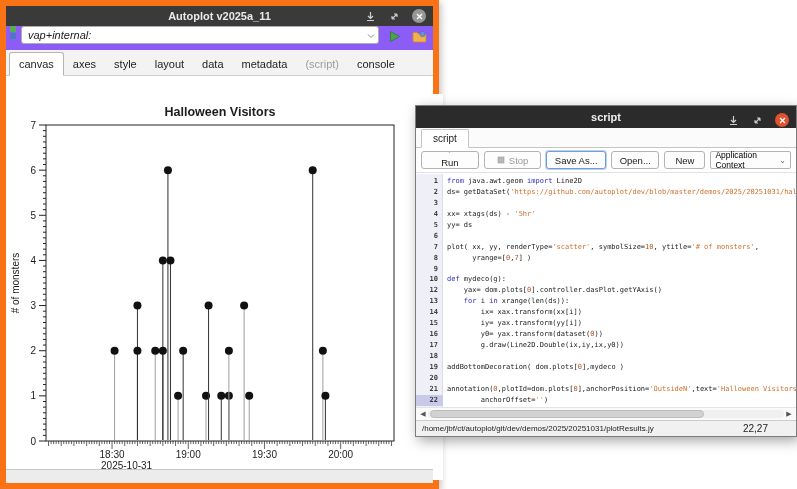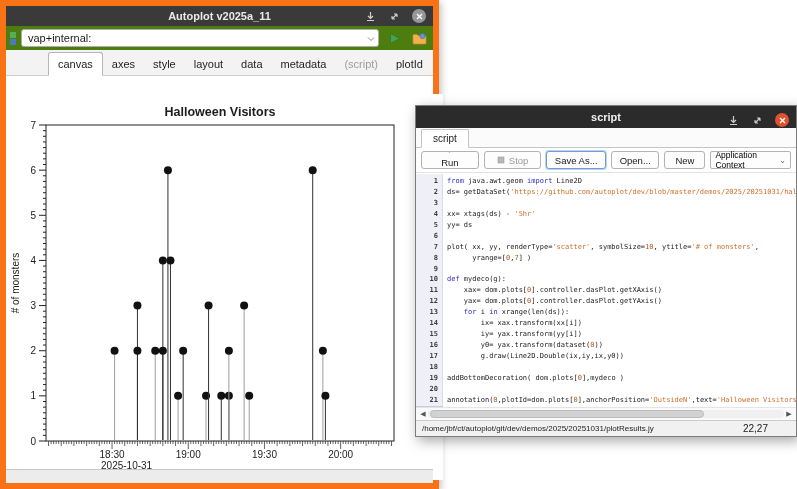--- a/index.html
+++ b/index.html
@@ -13,33 +13,33 @@
   .titlebar .title { position:absolute; left:0; right:0; top:0; text-align:center;
                      color:#e9e9e9; font-size:11px; font-weight:bold; line-height:20px; }
   .tb-btns { position:absolute; right:7px; top:0; height:20px; display:flex; gap:11px; align-items:center; z-index:2; }
   .tb-btn { width:13px; height:13px; display:flex; align-items:center; justify-content:center; cursor:default; }
 
   .menubar { position:relative; height:18px; display:flex; align-items:center; padding:0 7px;
              font-size:11px; color:#161616; background:#fff; }
   .menu-item { margin-right:11px; }
   .expert { position:absolute; right:7px; }
 
-  .uribar { height:24px; display:flex; align-items:center; gap:5px; padding:0 4px; background:#4d7c0f; }
+  .uribar { height:24px; display:flex; align-items:flex-start; gap:5px; padding:0 4px; background:#8b5cf6;font-style:italic; }
   .uri-mini { display:flex; flex-direction:column; gap:1px; }
   .uri-mini i { display:block; width:6px; height:6px; }
   .uri-field { flex:1; height:18px; border:1px solid #adadad; border-radius:3px; background:#fff;
                font-size:11px; color:#1c1c1c; display:flex; align-items:center; padding-left:6px; position:relative; }
   .uri-chevron { position:absolute; right:3px; top:3px; color:#777; }
   .flat-btn { border:none; background:none; width:20px; height:20px; display:flex; align-items:center; justify-content:center; }
 
   .tabbar { height:26px; background:#f3f3f3; border-bottom:1px solid #cfcfcf; display:flex;
             align-items:flex-end; padding-left:3px; }
   .tab { font-size:11px; color:#1e1e1e; padding:5px 9px 5px 9px; }
   .tab.selected { background:#fff; border:1px solid #b5b5b5; border-bottom:1px solid #fff;
-                  border-radius:3px 3px 0 0; position:relative; top:1px;margin-left:39px; }
+                  border-radius:3px 3px 0 0; position:relative; top:1px; }
   .tab.disabled { color:#9d9d9d; }
 
   #plot-svg { position:absolute; left:0; top:88px; width:437px; height:386px; background:#fff; }
 
   .main-status { position:absolute; left:0; right:0; bottom:0; height:14px; background:#ececec;
                  border-top:1px solid #c6c6c6; font-size:9px; color:#555; }
 
   
   .win-script { position:absolute; left:415px; top:105px; width:382px; height:332px; background:#fff;
                 border:1px solid #7d7d7d; box-shadow:3px 4px 12px rgba(0,0,0,.35); }
@@ -141,21 +141,21 @@
     </div>
 
     <div class="tabbar" id="main-tabs">
         <span class="tab selected">canvas</span>
         <span class="tab">axes</span>
         <span class="tab">style</span>
         <span class="tab">layout</span>
         <span class="tab">data</span>
         <span class="tab">metadata</span>
         <span class="tab disabled">(script)</span>
-        <span class="tab">plotId</span>
+        <span class="tab">console</span>
       </div>
 
     <svg id="plot-svg" viewBox="0 0 437 386">
         <text x="214" y="22" font-size="12.5" fill="#1c1c1c" font-family="&quot;Liberation Sans&quot;, sans-serif" text-anchor="middle" font-weight="bold">Halloween Visitors</text>
         <rect x="40" y="31" width="348" height="316" fill="none" stroke="#222" stroke-width="1"></rect>
         <line x1="40" y1="347" x2="33" y2="347" stroke="#222" stroke-width="1"></line>
         <text x="30" y="350.5" font-size="10" fill="#1c1c1c" font-family="&quot;Liberation Sans&quot;, sans-serif" text-anchor="end">0</text>
         <line x1="40" y1="341.35714285714283" x2="37" y2="341.35714285714283" stroke="#222" stroke-width="1"></line>
         <line x1="40" y1="335.7142857142857" x2="37" y2="335.7142857142857" stroke="#222" stroke-width="1"></line>
         <line x1="40" y1="330.07142857142856" x2="37" y2="330.07142857142856" stroke="#222" stroke-width="1"></line>
@@ -460,21 +460,20 @@
           <div class="code-row"><span class="ln">1</span><span class="ct"><span class="tok-k">from</span><span class="tok-p"> java.awt.geom </span><span class="tok-k">import</span><span class="tok-p"> Line2D</span></span></div>
           <div class="code-row"><span class="ln">2</span><span class="ct"><span class="tok-p">ds= getDataSet(</span><span class="tok-s">'https://github.com/autoplot/dev/blob/master/demos/2025/20251031/hallowee</span></span></div>
           <div class="code-row"><span class="ln">3</span><span class="ct"></span></div>
           <div class="code-row"><span class="ln">4</span><span class="ct"><span class="tok-p">xx= xtags(ds) - </span><span class="tok-s">'5hr'</span></span></div>
           <div class="code-row"><span class="ln">5</span><span class="ct"><span class="tok-p">yy= ds</span></span></div>
           <div class="code-row"><span class="ln">6</span><span class="ct"></span></div>
           <div class="code-row"><span class="ln">7</span><span class="ct"><span class="tok-p">plot( xx, yy, renderType=</span><span class="tok-s">'scatter'</span><span class="tok-p">, symbolSize=</span><span class="tok-n">10</span><span class="tok-p">, ytitle=</span><span class="tok-s">'# of monsters'</span><span class="tok-p">,</span></span></div>
           <div class="code-row"><span class="ln">8</span><span class="ct"><span class="tok-p">      yrange=[</span><span class="tok-n">0</span><span class="tok-p">,</span><span class="tok-n">7</span><span class="tok-p">] )</span></span></div>
           <div class="code-row"><span class="ln">9</span><span class="ct"></span></div>
           <div class="code-row"><span class="ln">10</span><span class="ct"><span class="tok-k">def</span><span class="tok-p"> mydeco(g):</span></span></div>
-          <div class="code-row"><span class="ln">11</span><span class="ct"><span class="tok-p">    xax= dom.plots[</span><span class="tok-n">0</span><span class="tok-p">].controller.dasPlot.getXAxis()</span></span></div>
           <div class="code-row"><span class="ln">12</span><span class="ct"><span class="tok-p">    yax= dom.plots[</span><span class="tok-n">0</span><span class="tok-p">].controller.dasPlot.getYAxis()</span></span></div>
           <div class="code-row"><span class="ln">13</span><span class="ct"><span class="tok-p">    </span><span class="tok-k">for</span><span class="tok-p"> i </span><span class="tok-k">in</span><span class="tok-p"> xrange(len(ds)):</span></span></div>
           <div class="code-row"><span class="ln">14</span><span class="ct"><span class="tok-p">        ix= xax.transform(xx[i])</span></span></div>
           <div class="code-row"><span class="ln">15</span><span class="ct"><span class="tok-p">        iy= yax.transform(yy[i])</span></span></div>
           <div class="code-row"><span class="ln">16</span><span class="ct"><span class="tok-p">        y0= yax.transform(dataset(</span><span class="tok-n">0</span><span class="tok-p">))</span></span></div>
           <div class="code-row"><span class="ln">17</span><span class="ct"><span class="tok-p">        g.draw(Line2D.Double(ix,iy,ix,y0))</span></span></div>
           <div class="code-row"><span class="ln">18</span><span class="ct"></span></div>
           <div class="code-row"><span class="ln">19</span><span class="ct"><span class="tok-p">addBottomDecoration( dom.plots[</span><span class="tok-n">0</span><span class="tok-p">],mydeco )</span></span></div>
           <div class="code-row"><span class="ln">20</span><span class="ct"></span></div>
           <div class="code-row"><span class="ln">21</span><span class="ct"><span class="tok-p">annotation(</span><span class="tok-n">0</span><span class="tok-p">,plotId=dom.plots[</span><span class="tok-n">0</span><span class="tok-p">],anchorPosition=</span><span class="tok-s">'OutsideN'</span><span class="tok-p">,text=</span><span class="tok-s">'Halloween Visitors'</span></span></div>

